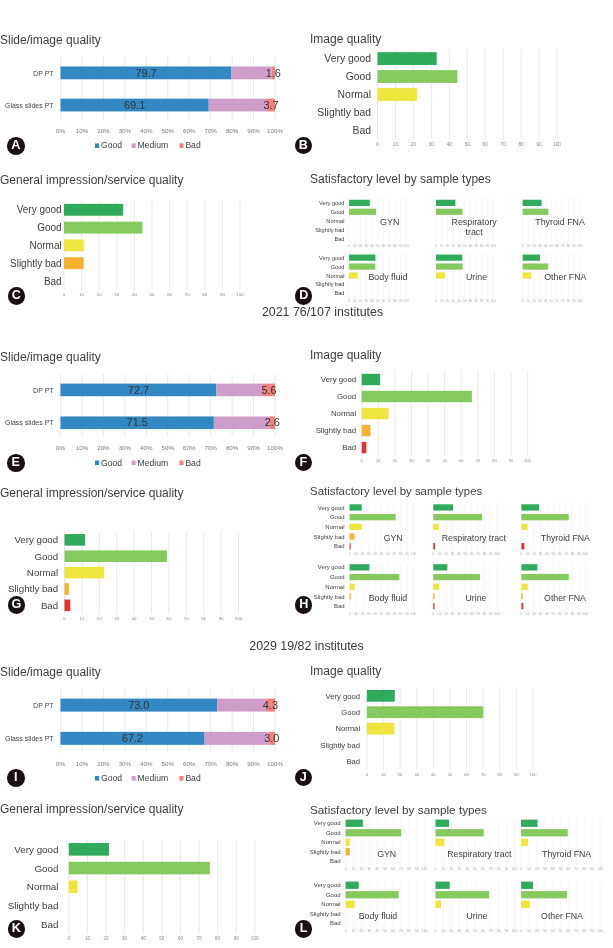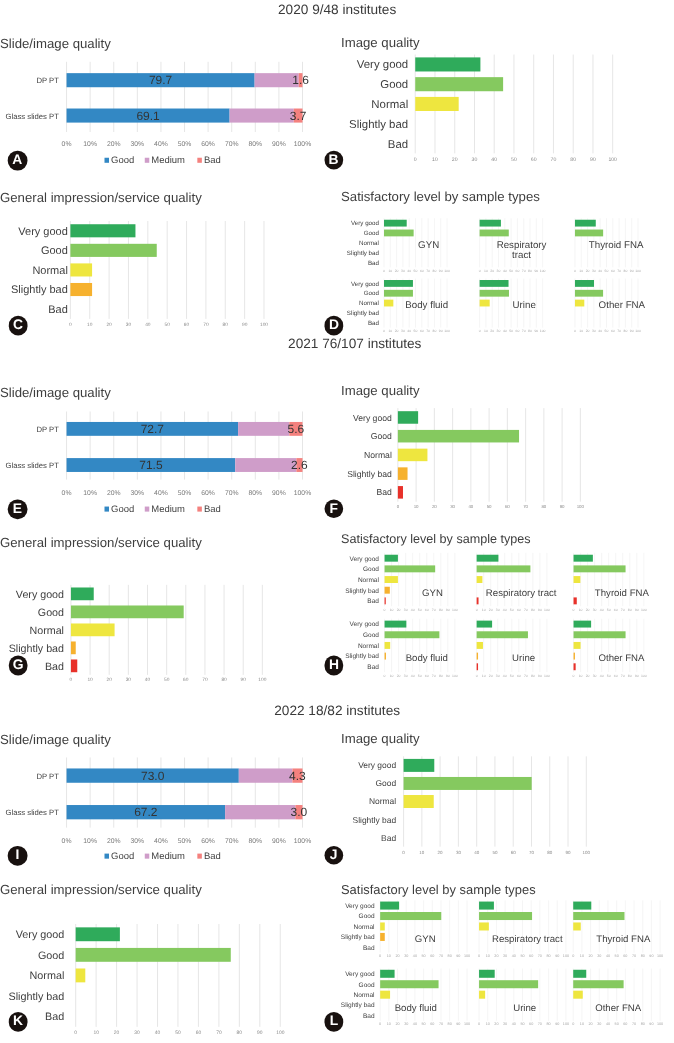--- a/index.html
+++ b/index.html
@@ -21,21 +21,20 @@
 .gl2{stroke:#efefef;stroke-width:0.55;}
 .ticks2{font-size:3.1px;fill:#a8a8a8;}
 .sublab{font-size:9.7px;fill:#3e3e3e;}
 .vlab{font-size:10.9px;fill:#333333;}
 .legtxt{font-size:8.6px;fill:#3e3e3e;}
 </style>
 </head>
 <body>
 
 <div class="sec" style="top:0px;height:948px;">
-<div class="year-title" style="left:0;top:2.0px;width:613px;">2020 9/48 institutes</div>
 <div class="panel" style="left:0px;top:0px;width:340px;height:948px;">
 <div class="ptitle" style="left:0;top:33.2px;width:337px;">Slide/image quality</div>
 <svg width="340" height="948" viewBox="0 0 340 948" style="left:0;top:0;">
 <line class="gl" x1="60.50" y1="56.2" x2="60.50" y2="120.00"></line>
 <line class="gl" x1="81.95" y1="56.2" x2="81.95" y2="120.00"></line>
 <line class="gl" x1="103.40" y1="56.2" x2="103.40" y2="120.00"></line>
 <line class="gl" x1="124.85" y1="56.2" x2="124.85" y2="120.00"></line>
 <line class="gl" x1="146.30" y1="56.2" x2="146.30" y2="120.00"></line>
 <line class="gl" x1="167.75" y1="56.2" x2="167.75" y2="120.00"></line>
 <line class="gl" x1="189.20" y1="56.2" x2="189.20" y2="120.00"></line>
@@ -619,21 +618,21 @@
 <text class="ticks2" style="font-size:3.1px" x="275.30" y="615.00" text-anchor="middle">100</text>
 <text class="sublab" style="font-size:8.75px" x="255.00" y="601.30" text-anchor="middle">Other FNA</text>
 </svg>
     </div>
 <div class="badge" style="left:7.0px;top:454.0px;">E</div>
 <div class="badge" style="left:294.5px;top:453.5px;">F</div>
 <div class="badge" style="left:7.6px;top:596.0px;">G</div>
 <div class="badge" style="left:294.9px;top:596.0px;">H</div>
 </div>
 <div class="sec" style="top:0px;height:948px;">
-<div class="year-title" style="left:0;top:639.0px;width:613px;">2022 18/82 institutes</div>
+<div class="year-title" style="left:0;top:639.0px;width:613px;">2029 19/82 institutes</div>
 <div class="panel" style="left:0px;top:0px;width:340px;height:948px;">
 <div class="ptitle" style="left:0;top:665.4px;width:337px;">Slide/image quality</div>
 <svg width="340" height="948" viewBox="0 0 340 948" style="left:0;top:0;">
 <line class="gl" x1="60.50" y1="688.6" x2="60.50" y2="752.40"></line>
 <line class="gl" x1="81.95" y1="688.6" x2="81.95" y2="752.40"></line>
 <line class="gl" x1="103.40" y1="688.6" x2="103.40" y2="752.40"></line>
 <line class="gl" x1="124.85" y1="688.6" x2="124.85" y2="752.40"></line>
 <line class="gl" x1="146.30" y1="688.6" x2="146.30" y2="752.40"></line>
 <line class="gl" x1="167.75" y1="688.6" x2="167.75" y2="752.40"></line>
 <line class="gl" x1="189.20" y1="688.6" x2="189.20" y2="752.40"></line>

